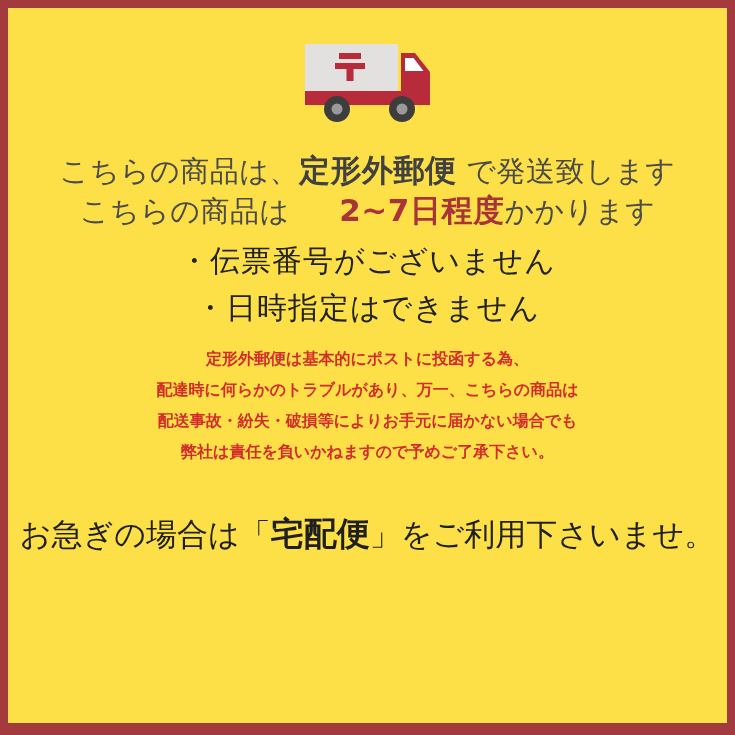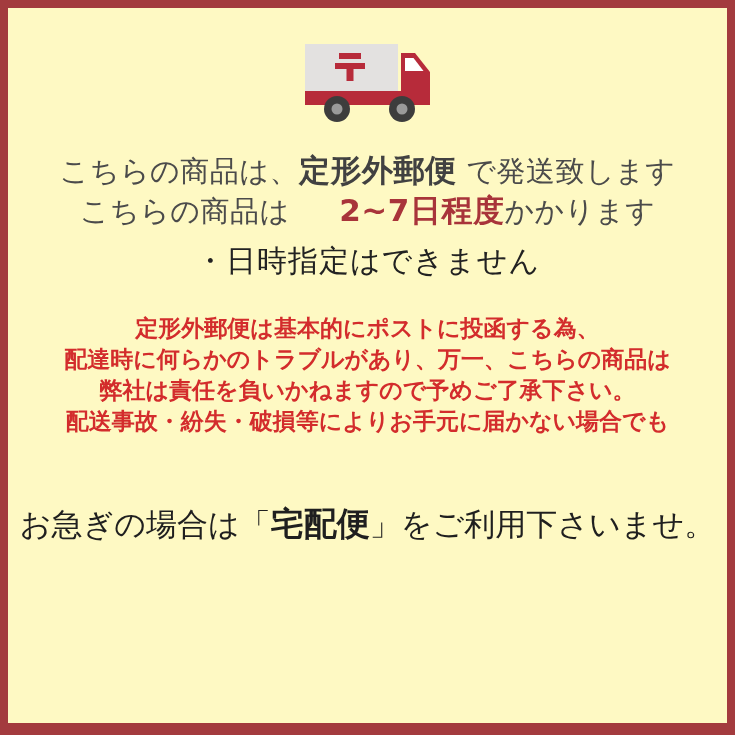--- a/index.html
+++ b/index.html
@@ -1,38 +1,38 @@
 <!DOCTYPE html>
 <html lang="ja"><head>
 <meta charset="utf-8">
 <style>
   html,body{margin:0;padding:0;background:#ffffff;}
   body{font-family:"DejaVu Sans","Liberation Sans",sans-serif;}
   .frame{
     width:735px;height:735px;box-sizing:border-box;
     border:8px solid #a33b3e;border-bottom-width:12px;
-    background:#fef9c3;overflow:hidden;
+    background:#fde047;overflow:hidden;
   }
   .content{width:100%;text-align:center;}
   .truck{display:block;margin:33px auto 0;width:126px;height:82px;}
   .headline{
     margin-top:28px;font-size:29px;line-height:39px;
     color:#4b4b4b;letter-spacing:0.5px;
   }
   .headline .bold-seg{font-weight:700;font-size:31px;color:#414141;}
   .headline .accent-seg{font-weight:700;font-size:31px;color:#a8343a;margin-left:40px;}
   .note{margin-top:37px;font-size:26px;line-height:36px;color:#4a4a4a;letter-spacing:1px;}
   .bullets{margin-top:6px;font-size:30px;line-height:47px;color:#222222;letter-spacing:1px;}
   .bullets div{white-space:nowrap;}
   .warning{
-    margin-top:29px;font-size:23px;line-height:31px;
+    margin-top:12px;font-size:16px;line-height:31px;
     font-weight:700;color:#d32c2c;letter-spacing:0;
   }
   .warning div{white-space:nowrap;}
-  .footer{margin-top:61px;font-size:31px;line-height:52px;color:#1f1f1f;white-space:nowrap;}
+  .footer{margin-top:45px;font-size:31px;line-height:44px;color:#1f1f1f;white-space:nowrap;}
   .footer .bold-seg{font-weight:700;font-size:33px;}
 </style>
 </head>
 <body>
 
 <div class="frame">
   <div class="content">
 
     <svg class="truck" viewBox="0 0 126 82" aria-hidden="true">
       <rect x="0" y="3" width="93" height="50" fill="#e3e1e0"></rect>
@@ -50,26 +50,27 @@
       <circle cx="97" cy="68" r="5.5" fill="#9a9a9a"></circle>
     </svg>
 
     <div class="headline">
       <div><span>こちらの商品は、</span><span class="bold-seg">定形外郵便</span><span> で発送致します</span></div>
       <div><span>こちらの商品は </span><span class="accent-seg">2~7日程度</span><span>かかります</span></div>
     </div>
 
 
     <div class="bullets">
+      <div>・伝票番号がございません</div>
       <div>・日時指定はできません</div>
     </div>
 
     <div class="warning">
       <div>定形外郵便は基本的にポストに投函する為、</div>
       <div>配達時に何らかのトラブルがあり、万一、こちらの商品は</div>
+      <div>配送事故・紛失・破損等によりお手元に届かない場合でも</div>
       <div>弊社は責任を負いかねますので予めご了承下さい。</div>
-      <div>配送事故・紛失・破損等によりお手元に届かない場合でも</div>
     </div>
 
     <div class="footer"><span>お急ぎの場合は「</span><span class="bold-seg">宅配便</span><span>」をご利用下さいませ。</span></div>
 
   </div>
 </div>
 
 </body></html>

